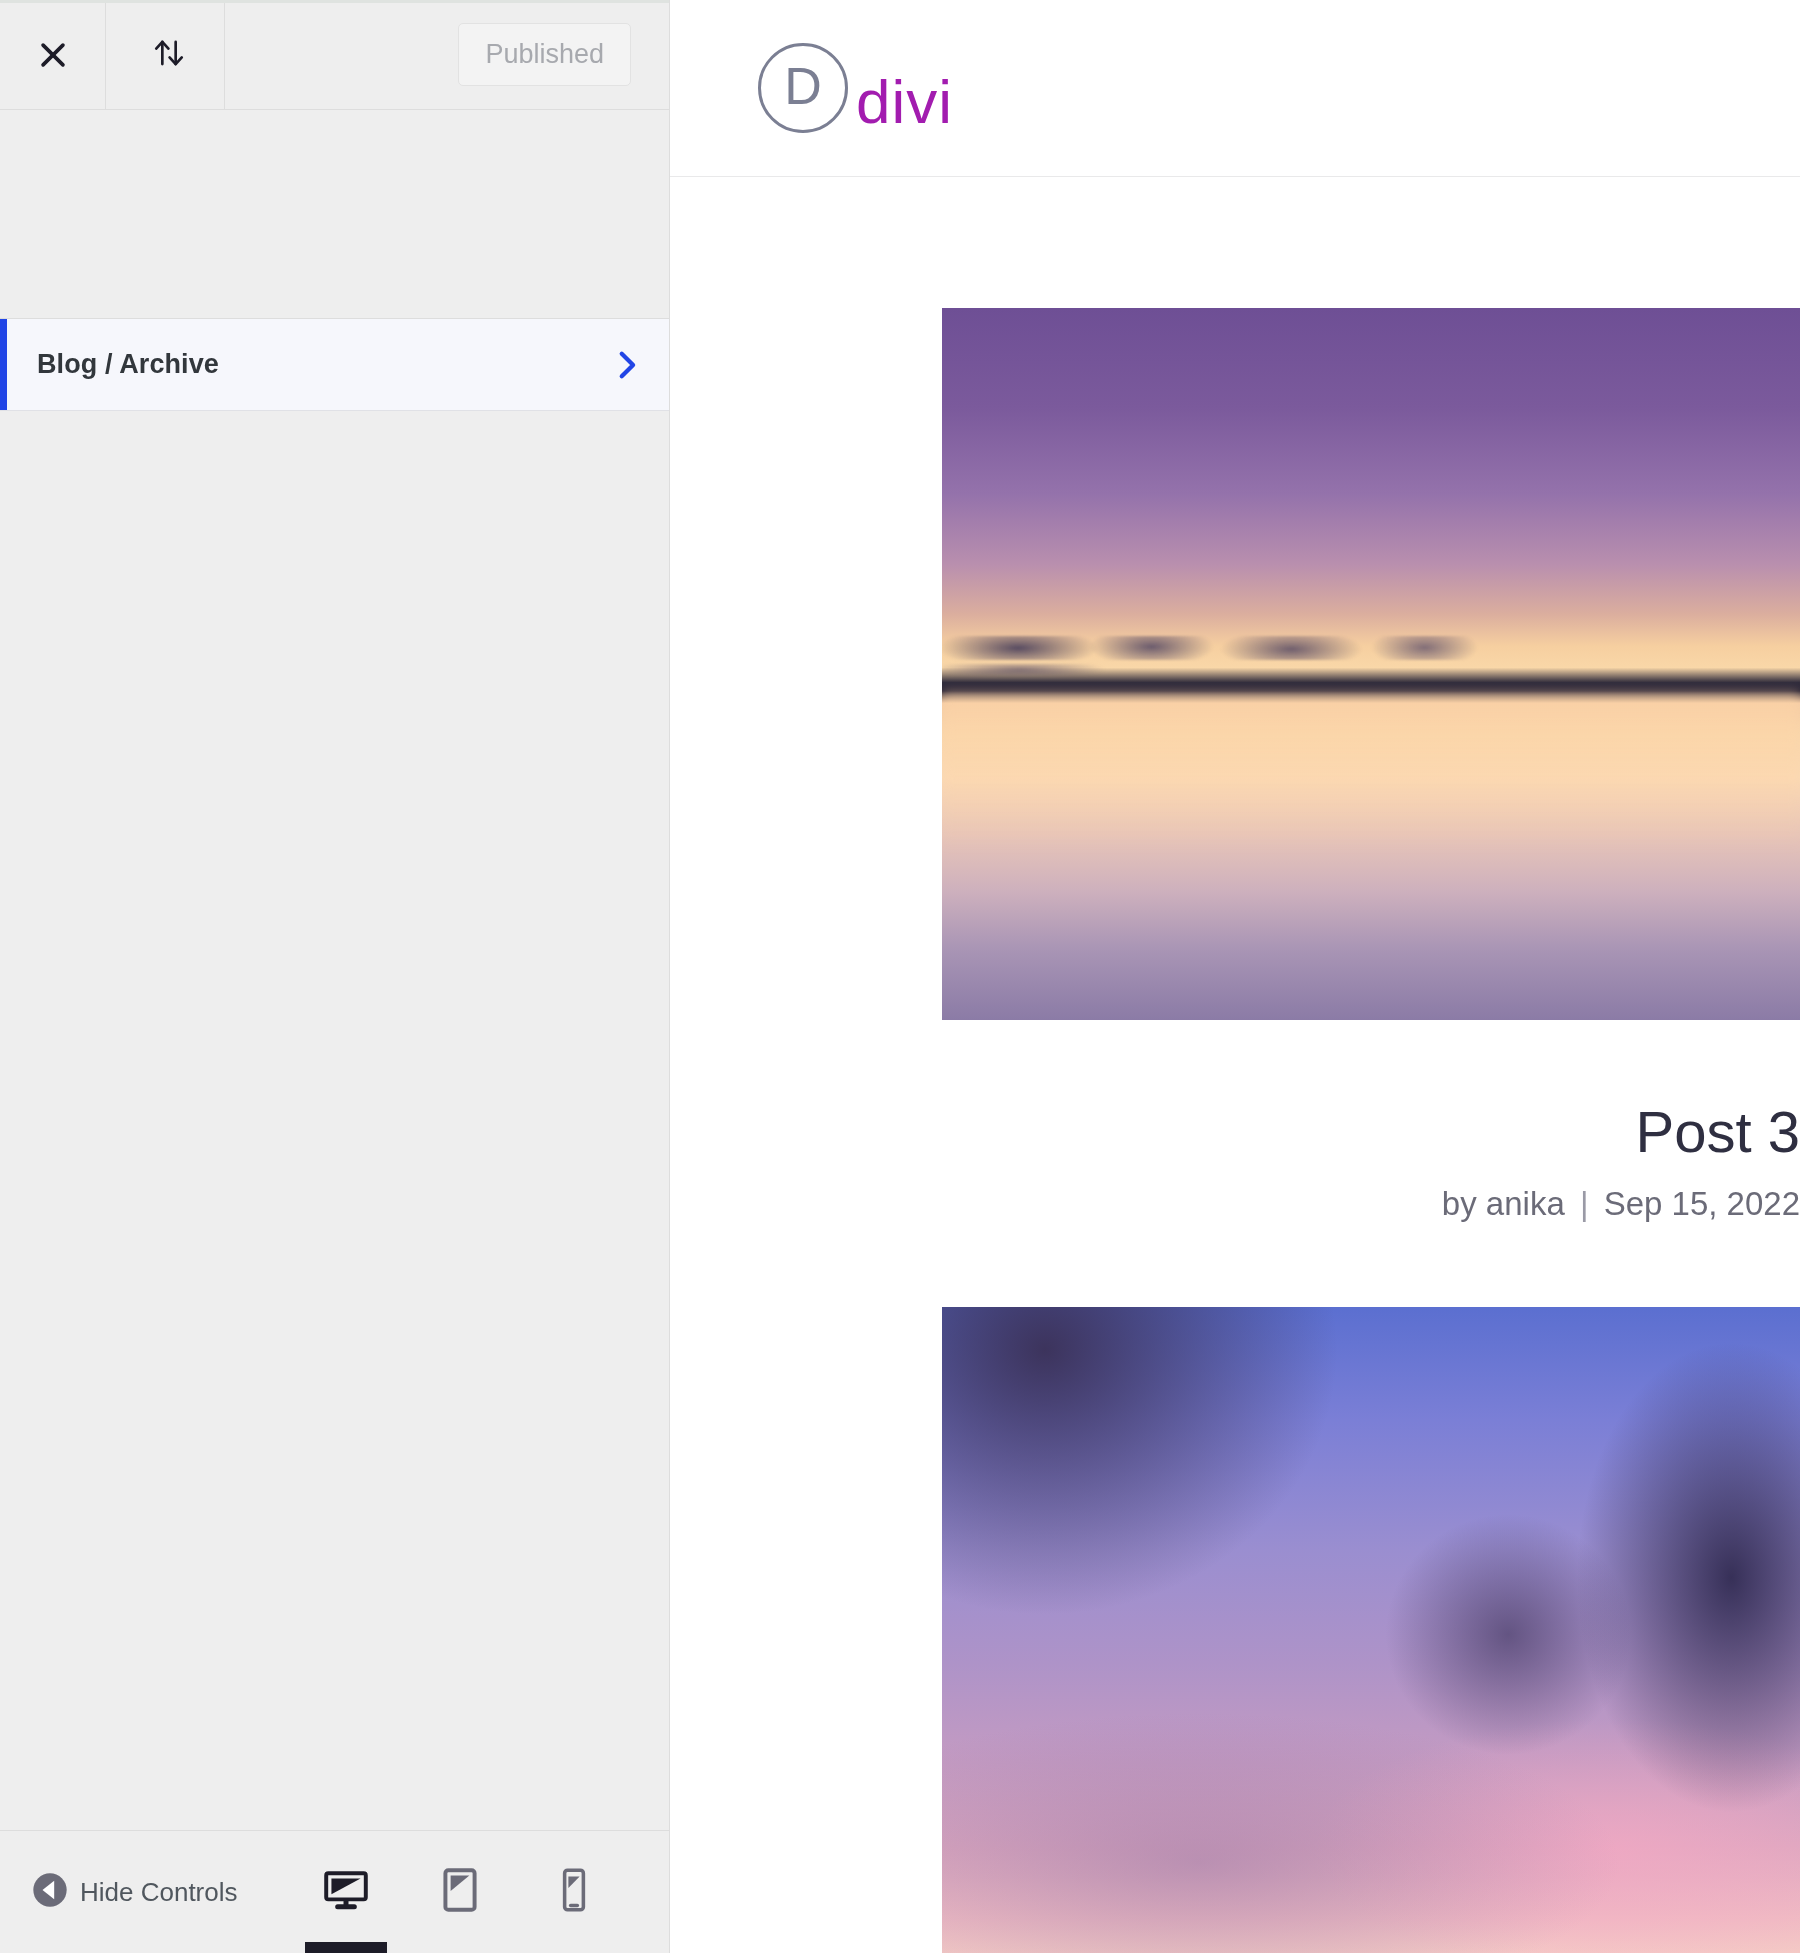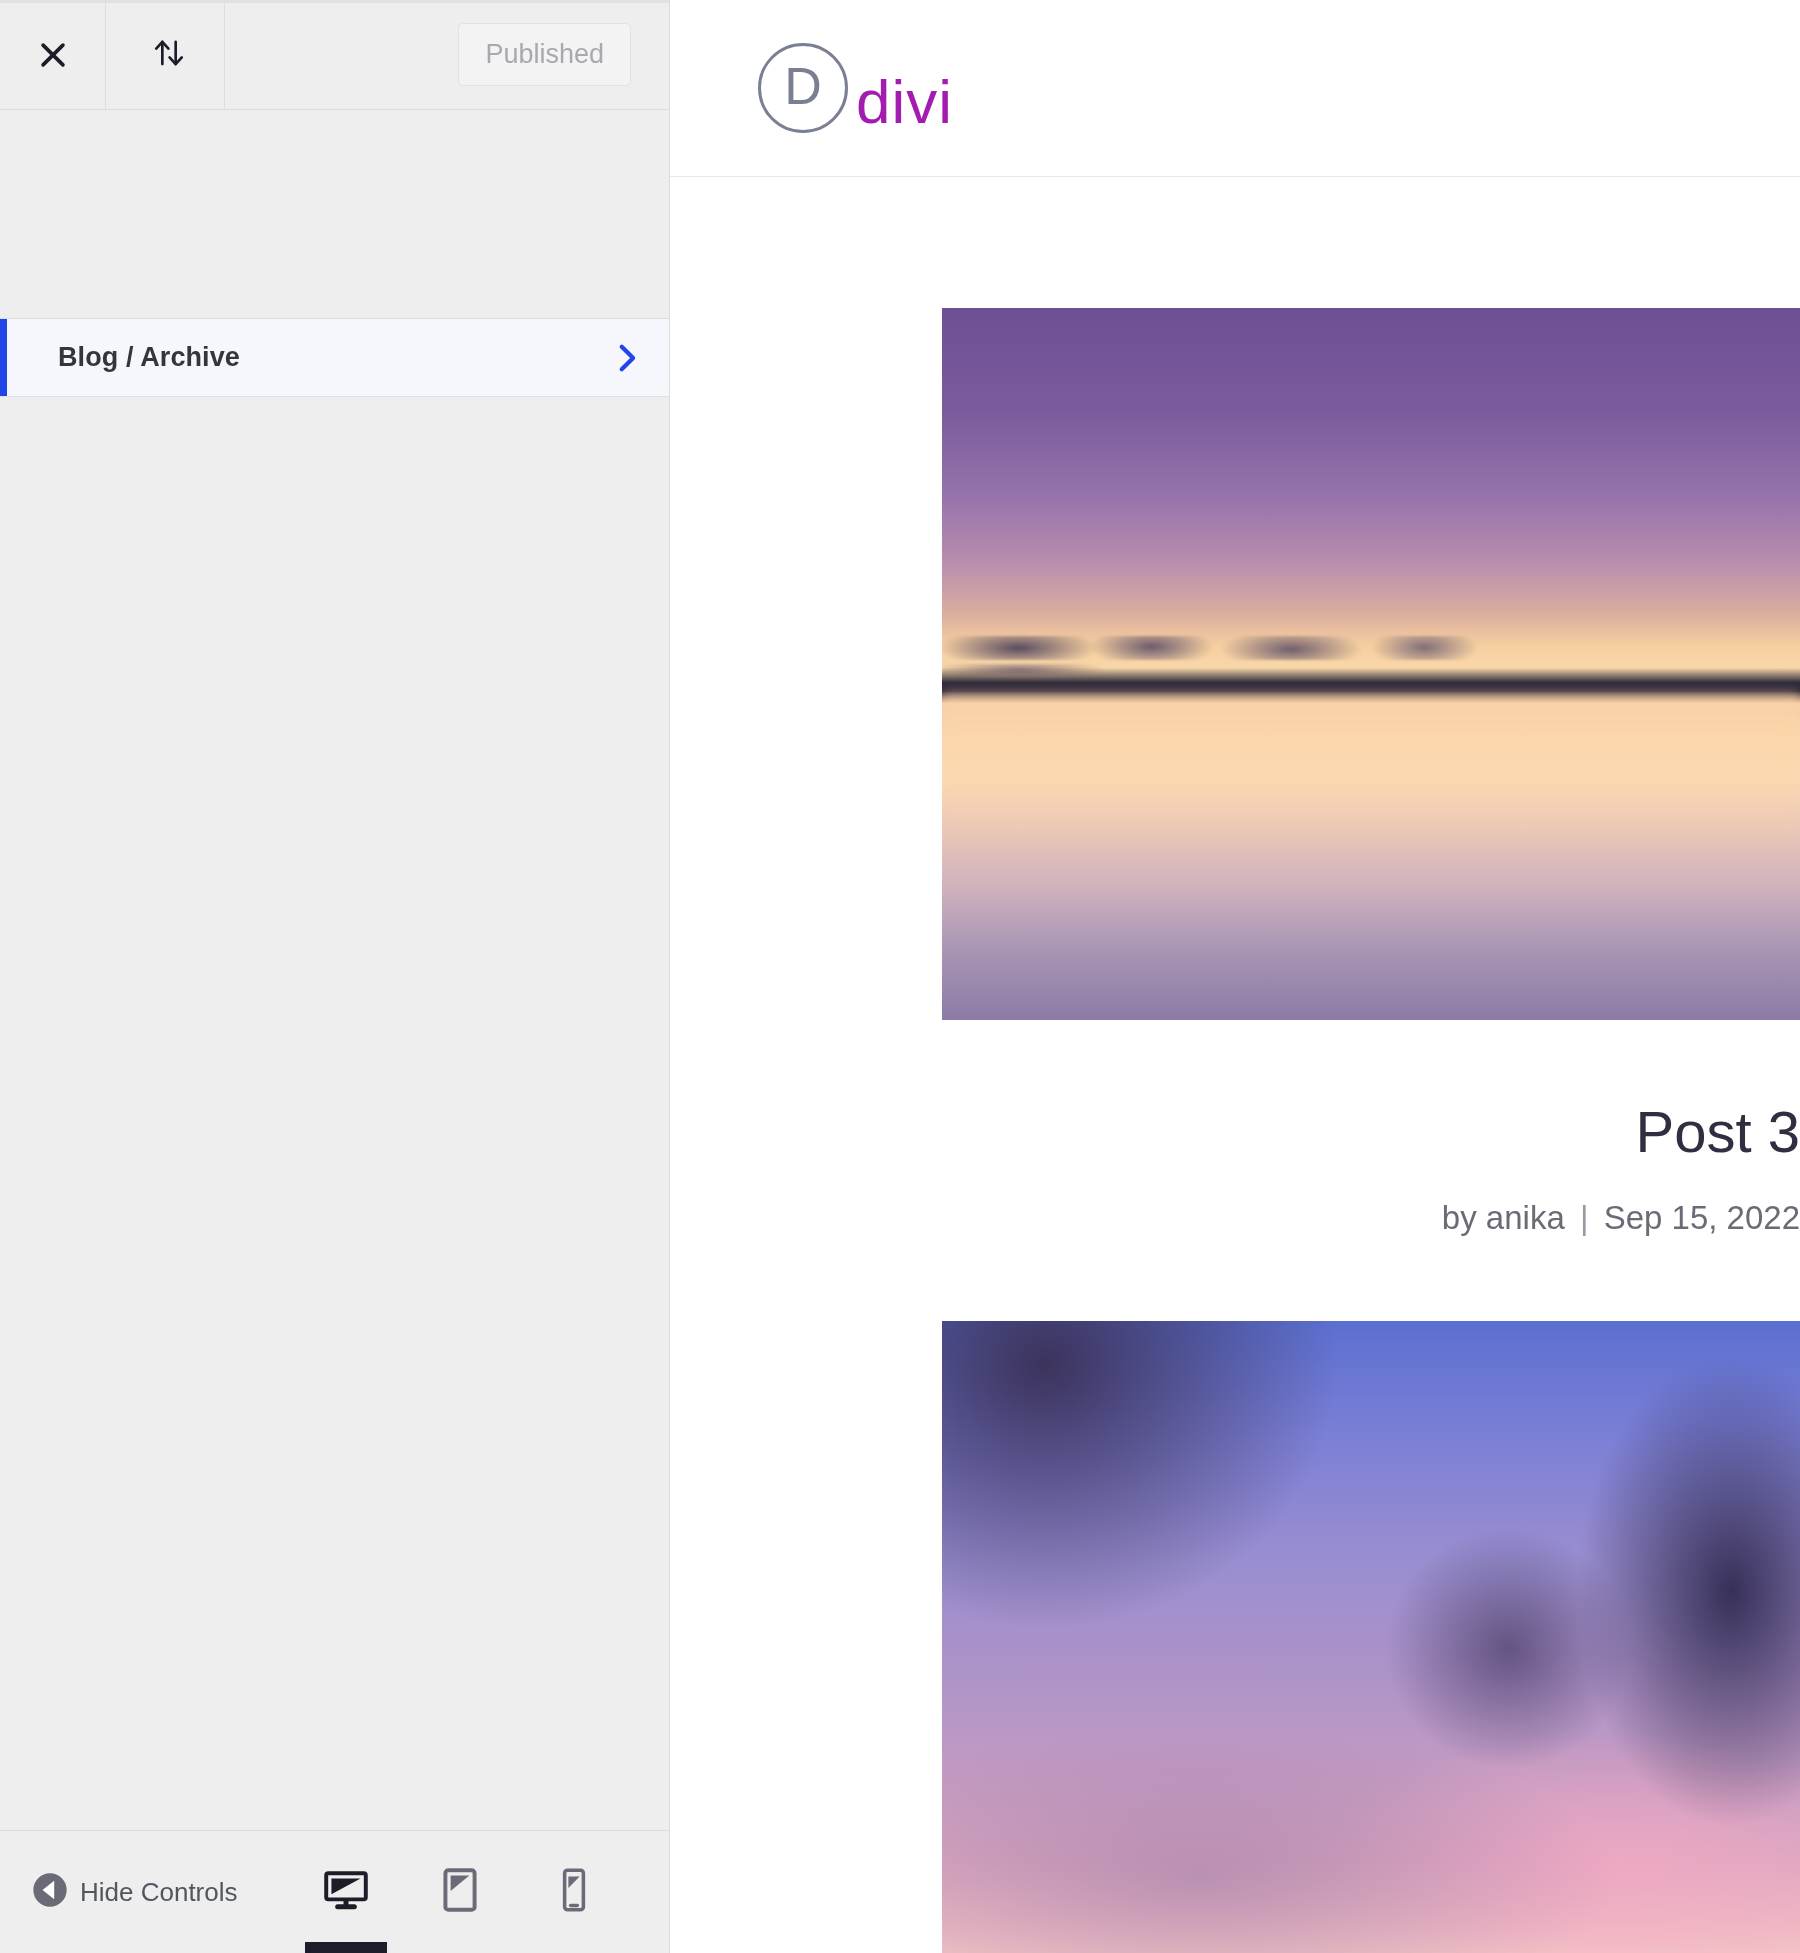--- a/index.html
+++ b/index.html
@@ -135,26 +135,26 @@
     box-sizing: border-box;
   }
 
   
   .cz-menu {
     background: #eeeeee;
     position: relative;
   }
   .cz-menu-item {
     position: relative;
-    height: 78px;
+    height: 92px;
     background: #f6f7fc;
     display: flex;
     align-items: center;
     justify-content: space-between;
-    padding: 0 26px 0 58px;
+    padding: 0 26px 0 37px;
     box-sizing: border-box;
     border-bottom: 1px solid #e0e1e6;
     cursor: pointer;
   }
   .cz-menu-item::before {
     content: "";
     position: absolute;
     left: 0; top: 0; bottom: 0;
     width: 7px;
     background: #2145e6;
@@ -379,21 +379,21 @@
     padding-top: 80px;
     padding-bottom: 84px;
     text-align: right;
     padding-right: 0;
   }
   .post-title {
     font-size: 58px;
     color: #2f2f41;
     font-weight: 400;
     line-height: 1.1;
-    margin: 0 0 34px 0;
+    margin: 0 0 20px 0;
   }
   .post-submeta {
     font-size: 33px;
     color: #6b6b78;
     line-height: 1.2;
   }
   .post-submeta .sep { color: #9a9aa6; padding: 0 6px; }
 </style>
 </head>
 <body>

